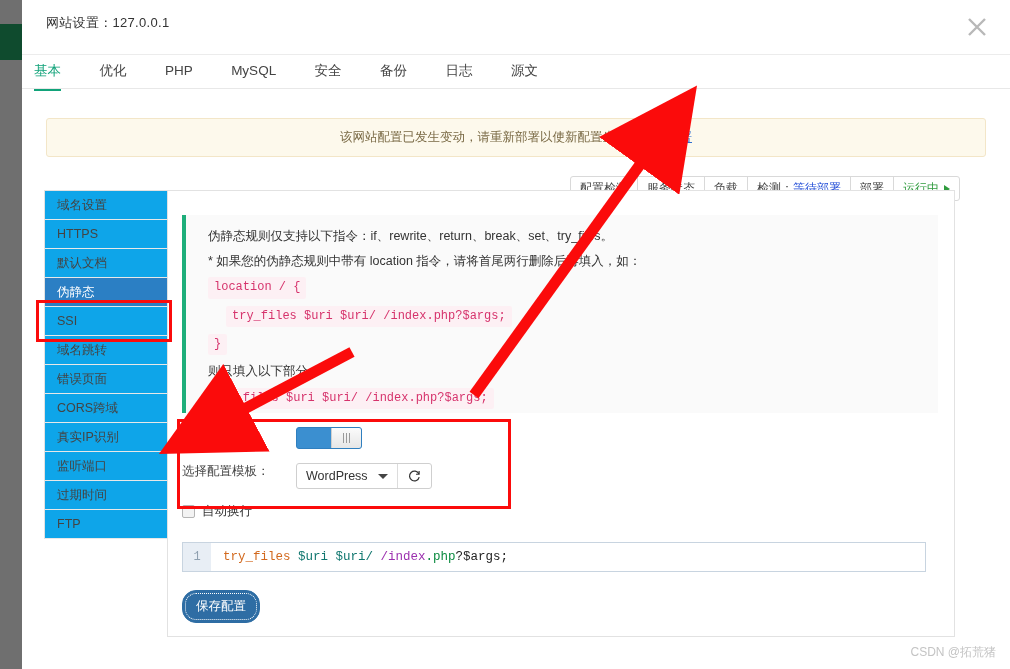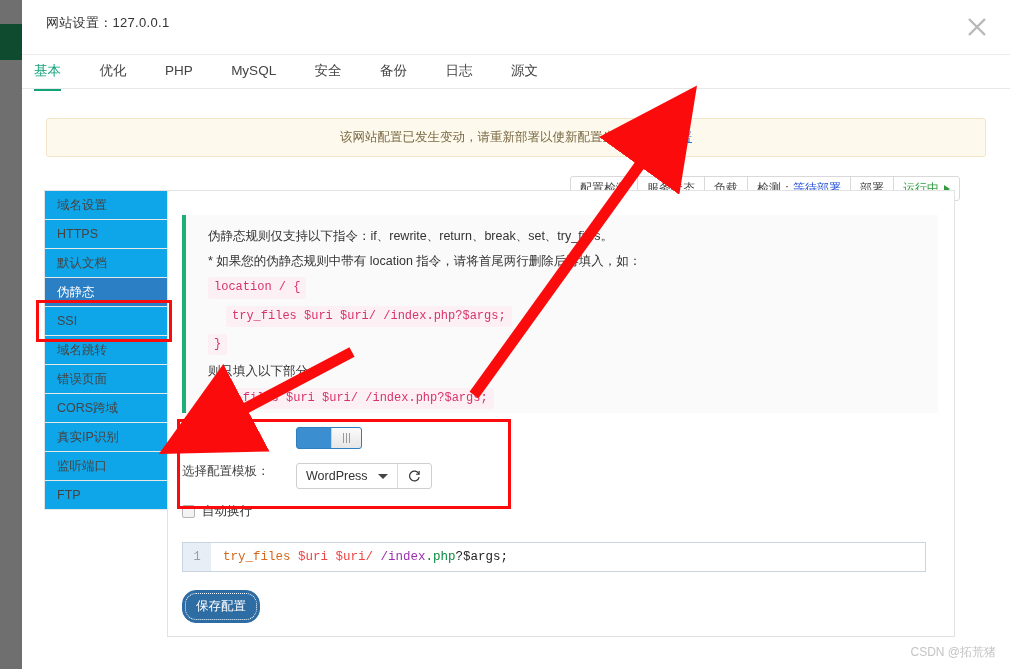--- a/index.html
+++ b/index.html
@@ -156,21 +156,21 @@
     width:28px; background:#e8eef5; color:#8fa0b0;
     font-family:"Liberation Mono","DejaVu Sans Mono",monospace;
     font-size:12px; display:flex; align-items:center; justify-content:center;
   }
   #editor .code {
     flex:1; display:flex; align-items:center; padding-left:12px;
     font-family:"Liberation Mono","DejaVu Sans Mono",monospace; font-size:12.5px;
     white-space:pre;
   }
   .t-fn { color:#d2691e; }
-  .t-var { color:#ef4444; }
+  .t-var { color:#0f766e; }
   .t-path { color:#9b2fae; }
   .t-ext { color:#0a8a3f; }
   .t-plain { color:#222; }
   
   #save-btn {
     background:#2e6da4; color:#fff; font-size:12.5px;
     padding:7px 13px; border:1px solid #2e6da4; border-radius:14px;
     outline:1px dotted #fff; outline-offset:-4px;
     cursor:pointer; display:inline-block;
   }
@@ -238,20 +238,21 @@
     <div class="side-item">域名设置</div>
     <div class="side-item">HTTPS</div>
     <div class="side-item">默认文档</div>
     <div class="side-item active">伪静态</div>
     <div class="side-item">SSI</div>
     <div class="side-item">域名跳转</div>
     <div class="side-item">错误页面</div>
     <div class="side-item">CORS跨域</div>
     <div class="side-item">真实IP识别</div>
     <div class="side-item">监听端口</div>
+    <div class="side-item">过期时间</div>
     <div class="side-item">FTP</div>
   </div>
 
   <div id="main-panel">
 
     <div id="info-panel">
       <div class="line">伪静态规则仅支持以下指令：if、rewrite、return、break、set、try_files。</div>
       <div class="line">* 如果您的伪静态规则中带有 location 指令，请将首尾两行删除后再填入，如：</div>
       <div class="line"><span class="code-chip">location / {</span></div>
       <div class="line indent"><span class="code-chip">try_files $uri $uri/ /index.php?$args;</span></div>

